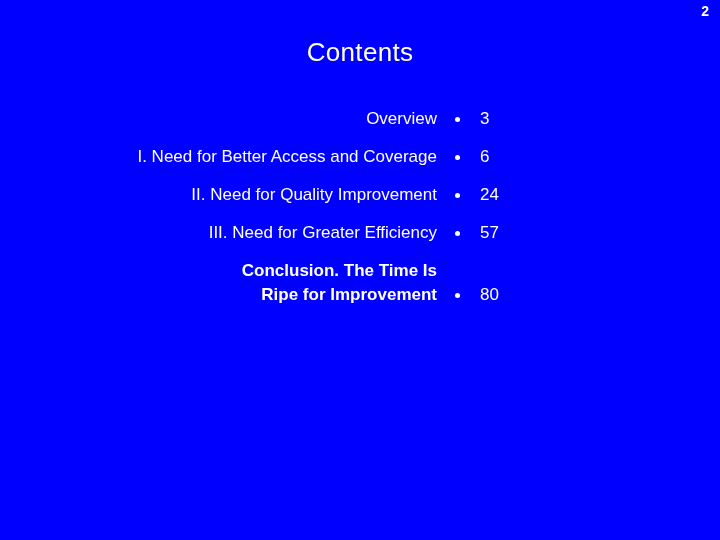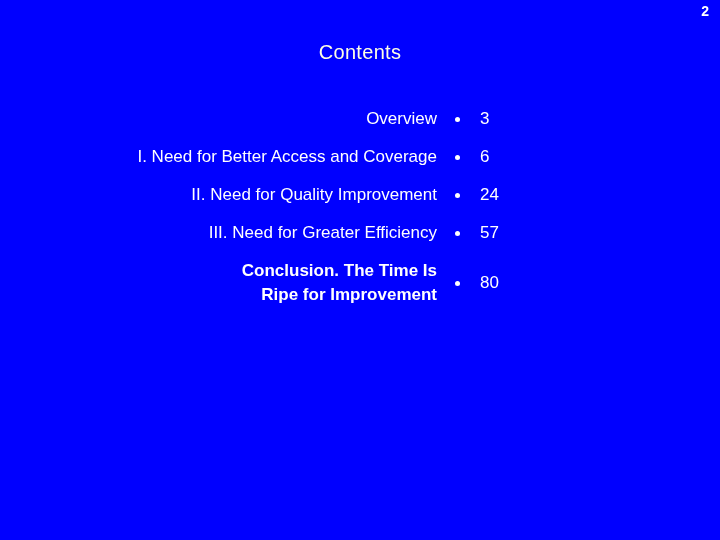--- a/index.html
+++ b/index.html
@@ -28,34 +28,34 @@
     color: #FFFFFF;
     letter-spacing: 0px;
     line-height: 18px;
   }
   .slide-title {
     position: absolute;
     top: 33px;
     left: 0;
     width: 720px;
     text-align: center;
-    font-size: 20px;
+    font-size: 26px;
     color: #FFFFE4;
     line-height: 38px;
     letter-spacing: 0.3px;
   }
   .toc {
     position: absolute;
     top: 107px;
     left: 0;
     width: 720px;
   }
   .toc-row {
     display: flex;
-    align-items: center;
+    align-items: flex-end;
     width: 100%;
     margin-bottom: 14px;
   }
   .toc-label {
     width: 437px;
     text-align: right;
     font-size: 17px;
     line-height: 24px;
     color: #FFFFFF;
     padding-right: 0px;

